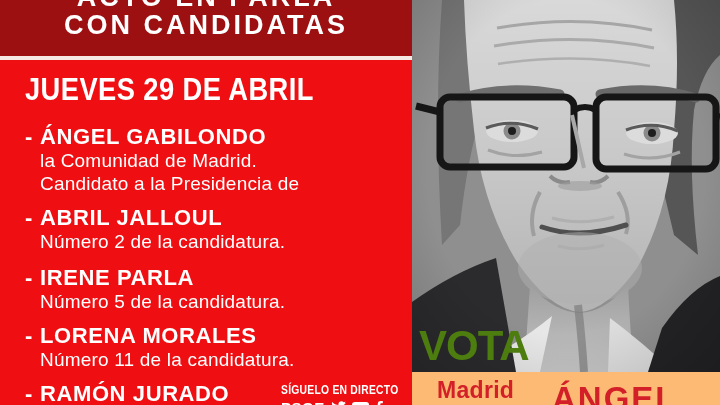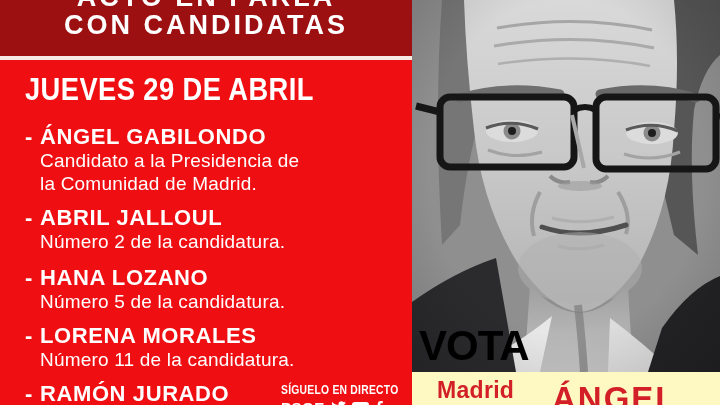--- a/index.html
+++ b/index.html
@@ -25,54 +25,54 @@
   .c1{top:124px;} .c2{top:205px;} .c3{top:265px;} .c4{top:323px;} .c5{top:381px;}
   .follow{position:absolute;left:281px;top:383px;color:#fff;text-align:left;}
   .follow .label{font-weight:bold;font-size:12px;letter-spacing:.3px;white-space:nowrap;
     transform:scaleX(.86);transform-origin:left center;}
   .follow .row{display:flex;align-items:center;gap:6px;margin-top:2px;}
   .follow .brand{font-weight:bold;font-size:15px;letter-spacing:.5px;}
   .follow svg{display:block;}
   
   .photo{position:absolute;left:412px;top:0;width:308px;height:372px;background:#8f8f8f;}
   .photo svg{display:block;}
-  .vota{position:absolute;left:419px;top:325px;color:#000000;font-weight:bold;font-size:42px;
+  .vota{position:absolute;left:419px;top:325px;color:#4d7c0f;font-weight:bold;font-size:42px;
     letter-spacing:-1px;line-height:42px;z-index:5;}
-  .footer-strip{position:absolute;left:412px;top:372px;width:308px;height:33px;background:#fef9c3;overflow:hidden;}
+  .footer-strip{position:absolute;left:412px;top:372px;width:308px;height:33px;background:#fdba74;overflow:hidden;}
   .footer-region{position:absolute;left:25px;top:5px;color:#d32028;font-weight:bold;font-size:23px;letter-spacing:.3px;}
   .footer-name{position:absolute;left:140px;top:8px;color:#d32028;font-weight:bold;font-size:33px;letter-spacing:2px;}
 </style>
 </head>
 <body>
 
 <div class="poster">
 
   <div class="left-panel">
 
     <div class="header-band">
       <div class="header-line l1">ACTO EN PARLA</div>
       <div class="header-line l2">CON CANDIDATAS</div>
     </div>
     <div class="divider"></div>
 
     <div class="date">JUEVES 29 DE ABRIL</div>
 
     <div class="cand c1">
       <div class="name"><span class="bullet">-</span><span>ÁNGEL GABILONDO</span></div>
+      <div class="desc">la Comunidad de Madrid.</div>
       <div class="desc">Candidato a la Presidencia de</div>
-      <div class="desc">la Comunidad de Madrid.</div>
     </div>
 
     <div class="cand c2">
       <div class="name"><span class="bullet">-</span><span>ABRIL JALLOUL</span></div>
       <div class="desc">Número 2 de la candidatura.</div>
     </div>
 
     <div class="cand c3">
-      <div class="name"><span class="bullet">-</span><span>HANA LOZANO</span></div>
+      <div class="name"><span class="bullet">-</span><span>IRENE PARLA</span></div>
       <div class="desc">Número 5 de la candidatura.</div>
     </div>
 
     <div class="cand c4">
       <div class="name"><span class="bullet">-</span><span>LORENA MORALES</span></div>
       <div class="desc">Número 11 de la candidatura.</div>
     </div>
 
     <div class="cand c5">
       <div class="name"><span class="bullet">-</span><span>RAMÓN JURADO</span></div>

